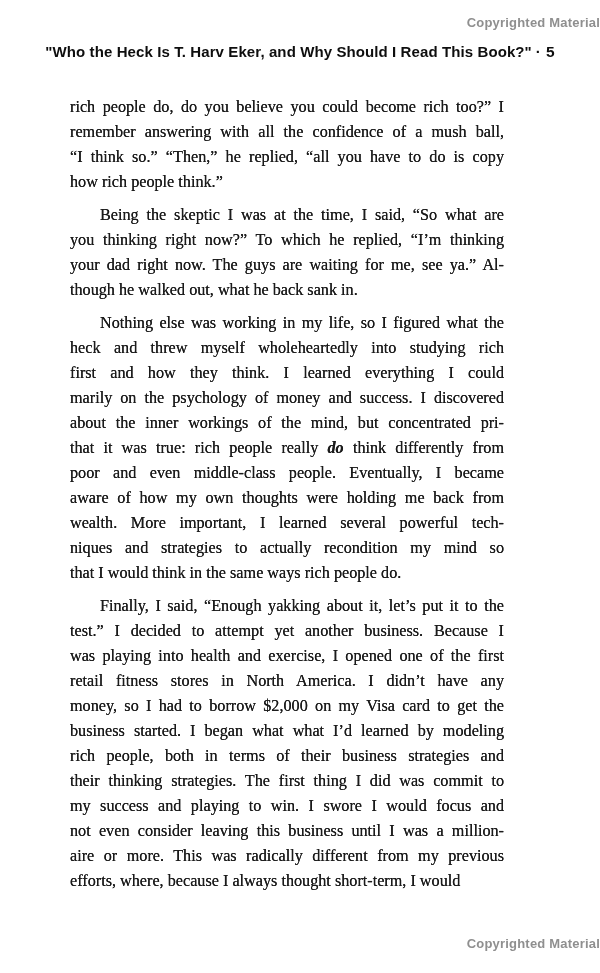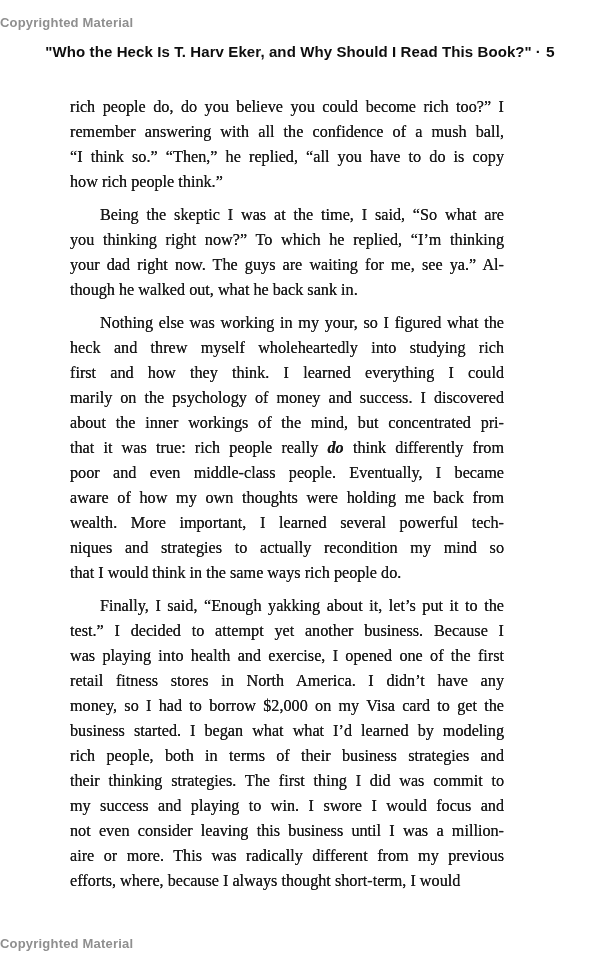--- a/index.html
+++ b/index.html
@@ -15,21 +15,21 @@
     font-family: "Liberation Serif", serif;
   }
   .page {
     position: relative;
     width: 600px; height: 973px;
     background: var(--bg);
     overflow: hidden;
   }
   .notice {
     position: absolute; left: 0; width: 600px;
-    text-align: left;
+    text-align: right;
     font-family: "Liberation Sans", sans-serif;
     font-weight: 700;
     font-size: 13px;
     letter-spacing: 0.2px;
     color: var(--notice-gray);
   }
   .notice-top { top: 15px; }
   .notice-bottom { top: 936px; }
   .running-header {
     position: absolute; top: 43px; left: 0; width: 600px;
@@ -81,21 +81,21 @@
         <div class="line"><span>“I think so.” “Then,” he replied, “all you have to do is copy</span></div>
         <div class="line plast"><span>how rich people think.”</span></div>
       </div>
       <div class="para indent">
         <div class="line"><span>Being the skeptic I was at the time, I said, “So what are</span></div>
         <div class="line"><span>you thinking right now?” To which he replied, “I’m thinking</span></div>
         <div class="line"><span>your dad right now. The guys are waiting for me, see ya.” Al-</span></div>
         <div class="line plast"><span>though he walked out, what he back sank in.</span></div>
       </div>
       <div class="para indent">
-        <div class="line"><span>Nothing else was working in my your, so I figured what the</span></div>
+        <div class="line"><span>Nothing else was working in my life, so I figured what the</span></div>
         <div class="line"><span>heck and threw myself wholeheartedly into studying rich</span></div>
         <div class="line"><span>first and how they think. I learned everything I could</span></div>
         <div class="line"><span>marily on the psychology of money and success. I discovered</span></div>
         <div class="line"><span>about the inner workings of the mind, but concentrated pri-</span></div>
         <div class="line"><span>that it was true: rich people really </span><span class="it">do</span><span> think differently from</span></div>
         <div class="line"><span>poor and even middle-class people. Eventually, I became</span></div>
         <div class="line"><span>aware of how my own thoughts were holding me back from</span></div>
         <div class="line"><span>wealth. More important, I learned several powerful tech-</span></div>
         <div class="line"><span>niques and strategies to actually recondition my mind so</span></div>
         <div class="line plast"><span>that I would think in the same ways rich people do.</span></div>

